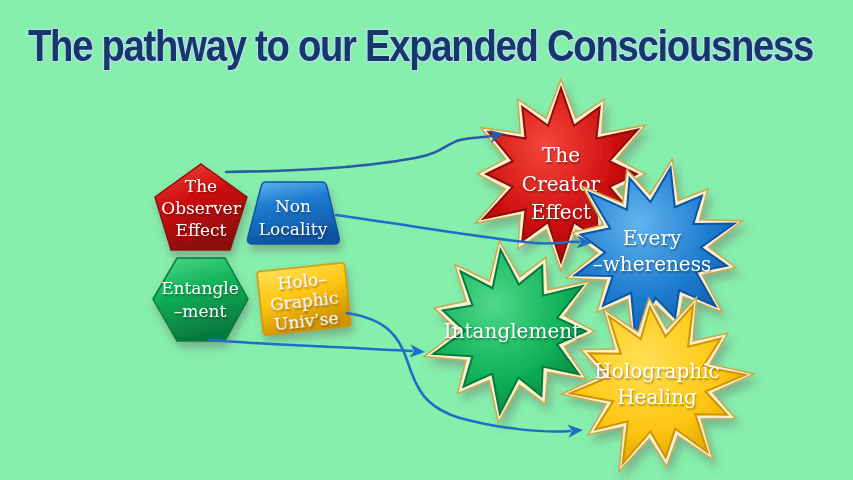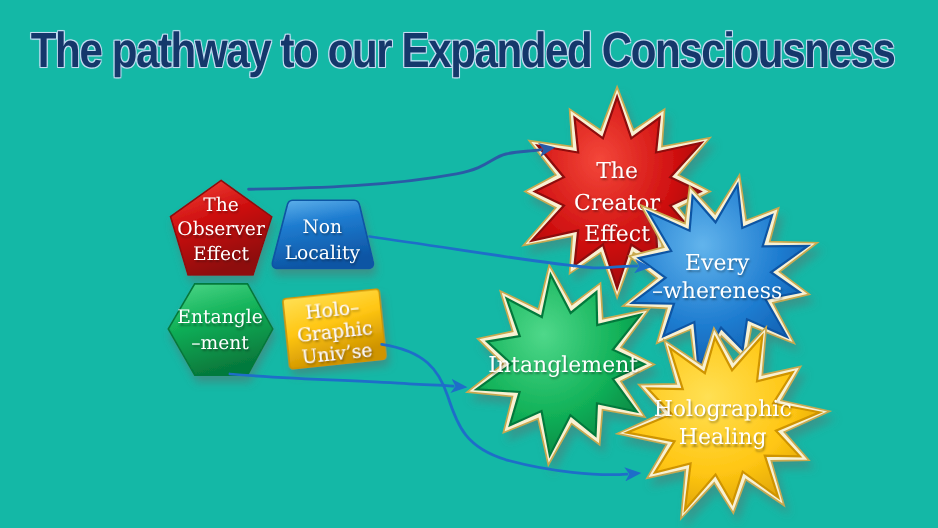--- a/index.html
+++ b/index.html
@@ -1,16 +1,16 @@
 <!DOCTYPE html>
 <html style="--title-text: #15386b; --title-halo: #c3ddf2; --label-text: #ffffff; --arrow-dark: #2a5ba6; --arrow-bright: #1e6ec9; --burst-rim-fill: #f8f1d3; --burst-rim-edge: #c9a94f; --red-light: #f4473a; --red-base: #d01111; --red-dark: #8e0b0b; --blue-light: #62b4ec; --blue-base: #1e7cd0; --blue-dark: #0d55a4; --green-light: #4fd88a; --green-base: #12b259; --green-dark: #067a3c; --yellow-light: #ffe054; --yellow-base: #ffc613; --yellow-dark: #cf9400;"><head>
 <meta charset="utf-8">
 <style>
   html,body{margin:0;padding:0;background:#fff;}
-  .stage{position:relative;width:853px;height:480px;background:#14b8a6;overflow:hidden;
+  .stage{position:relative;width:853px;height:480px;background:#86efac;overflow:hidden;
          font-family:"Liberation Sans",sans-serif;}
   .title{
     position:absolute;left:28px;top:20px;white-space:nowrap;
     font-family:"Liberation Sans",sans-serif;font-weight:bold;
     font-size:45px;letter-spacing:-1.5px;
     transform:scaleX(.85);transform-origin:left top;
     color:var(--title-text,#15386b);
     text-shadow:
       0 0 1px var(--title-halo,#c3ddf2),
       0 0 2px var(--title-halo,#c3ddf2),

